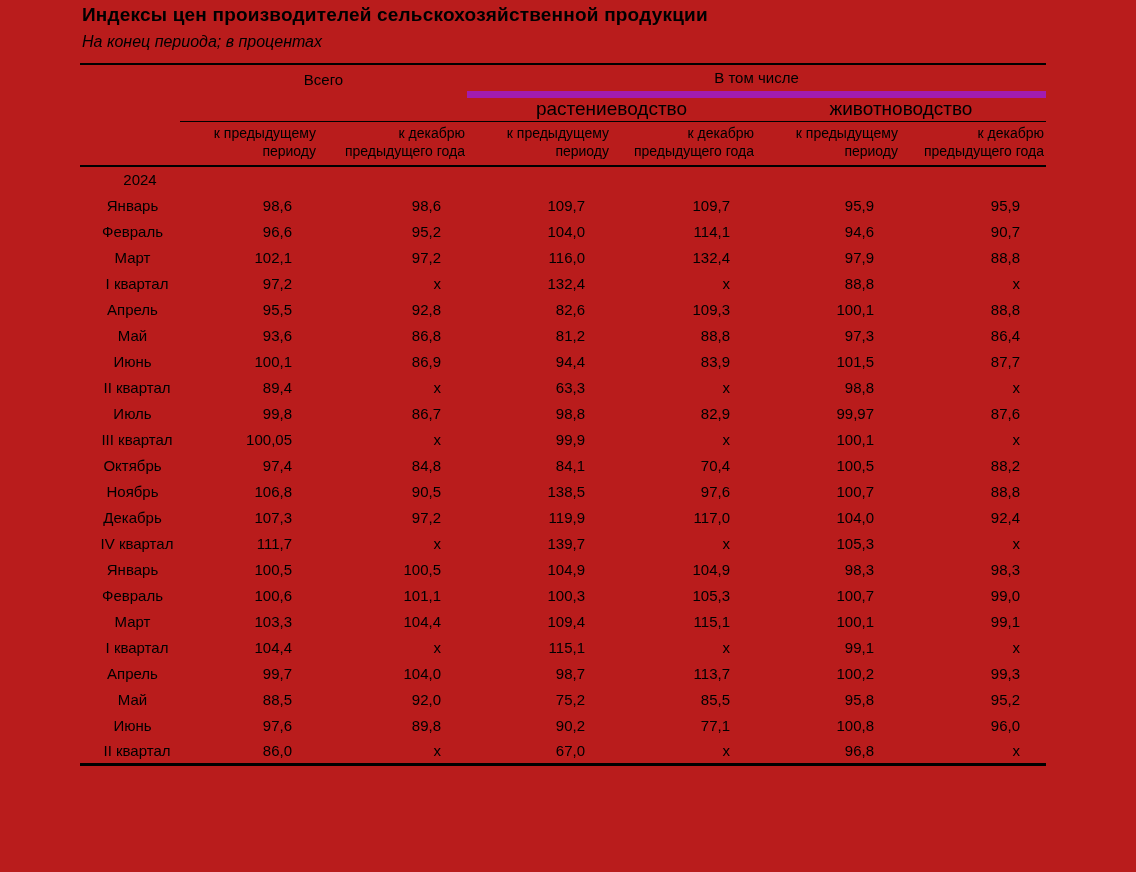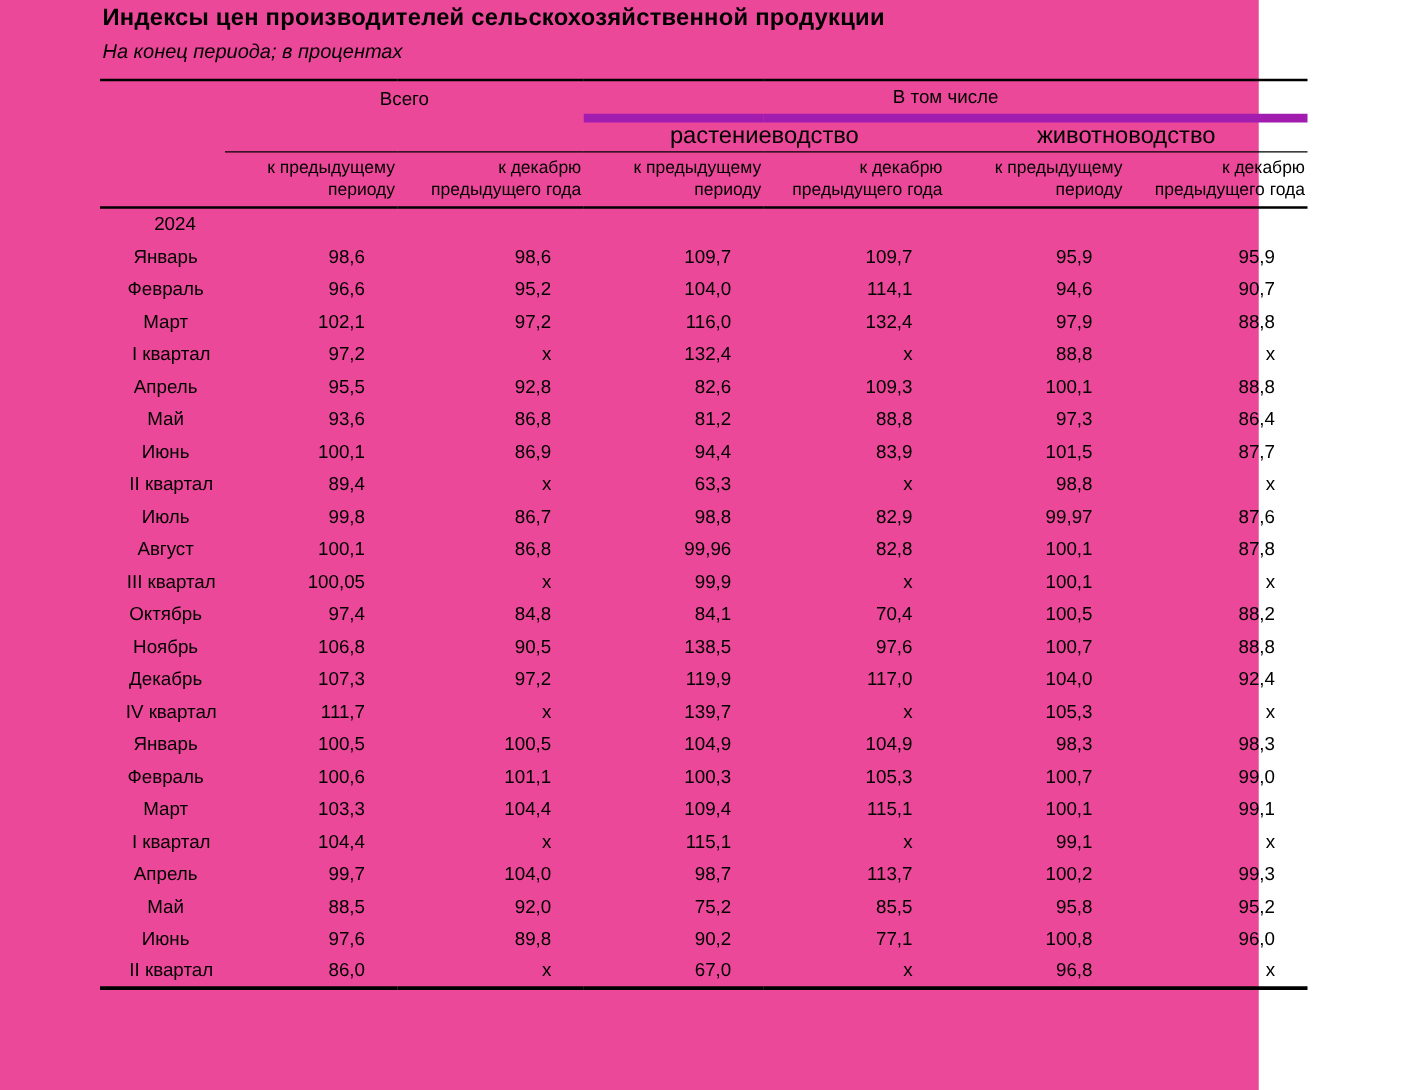--- a/index.html
+++ b/index.html
@@ -3,21 +3,21 @@
 <meta charset="utf-8">
 <style>
   * { margin: 0; padding: 0; box-sizing: border-box; }
   html, body { background: #ffffff; }
   body {
     width: 1136px; height: 872px;
     font-family: "Liberation Sans", sans-serif;
     color: #000;
     overflow: hidden;
   }
-  .page { position: relative; width: 1007px; height: 872px; background: #ec4899; }
+  .page { position: relative; width: 1136px; height: 872px; background: #b91c1c; }
 
   .title {
     position: absolute; left: 82px; top: 4px;
     font-size: 19px; font-weight: bold; letter-spacing: 0.2px;
     white-space: nowrap;
   }
   .subtitle {
     position: absolute; left: 82px; top: 33px;
     font-size: 16px; font-style: italic;
     white-space: nowrap;
@@ -175,29 +175,20 @@
         </tr>
         <tr class="month-row">
           <td class="label">Июль</td>
           <td class="num">99,8</td>
           <td class="num">86,7</td>
           <td class="num">98,8</td>
           <td class="num">82,9</td>
           <td class="num">99,97</td>
           <td class="num">87,6</td>
         </tr>
-        <tr class="month-row">
-          <td class="label">Август</td>
-          <td class="num">100,1</td>
-          <td class="num">86,8</td>
-          <td class="num">99,96</td>
-          <td class="num">82,8</td>
-          <td class="num">100,1</td>
-          <td class="num">87,8</td>
-        </tr>
         <tr class="quarter-row">
           <td class="label">III квартал</td>
           <td class="num">100,05</td>
           <td class="num">х</td>
           <td class="num">99,9</td>
           <td class="num">х</td>
           <td class="num">100,1</td>
           <td class="num">х</td>
         </tr>
         <tr class="month-row">

